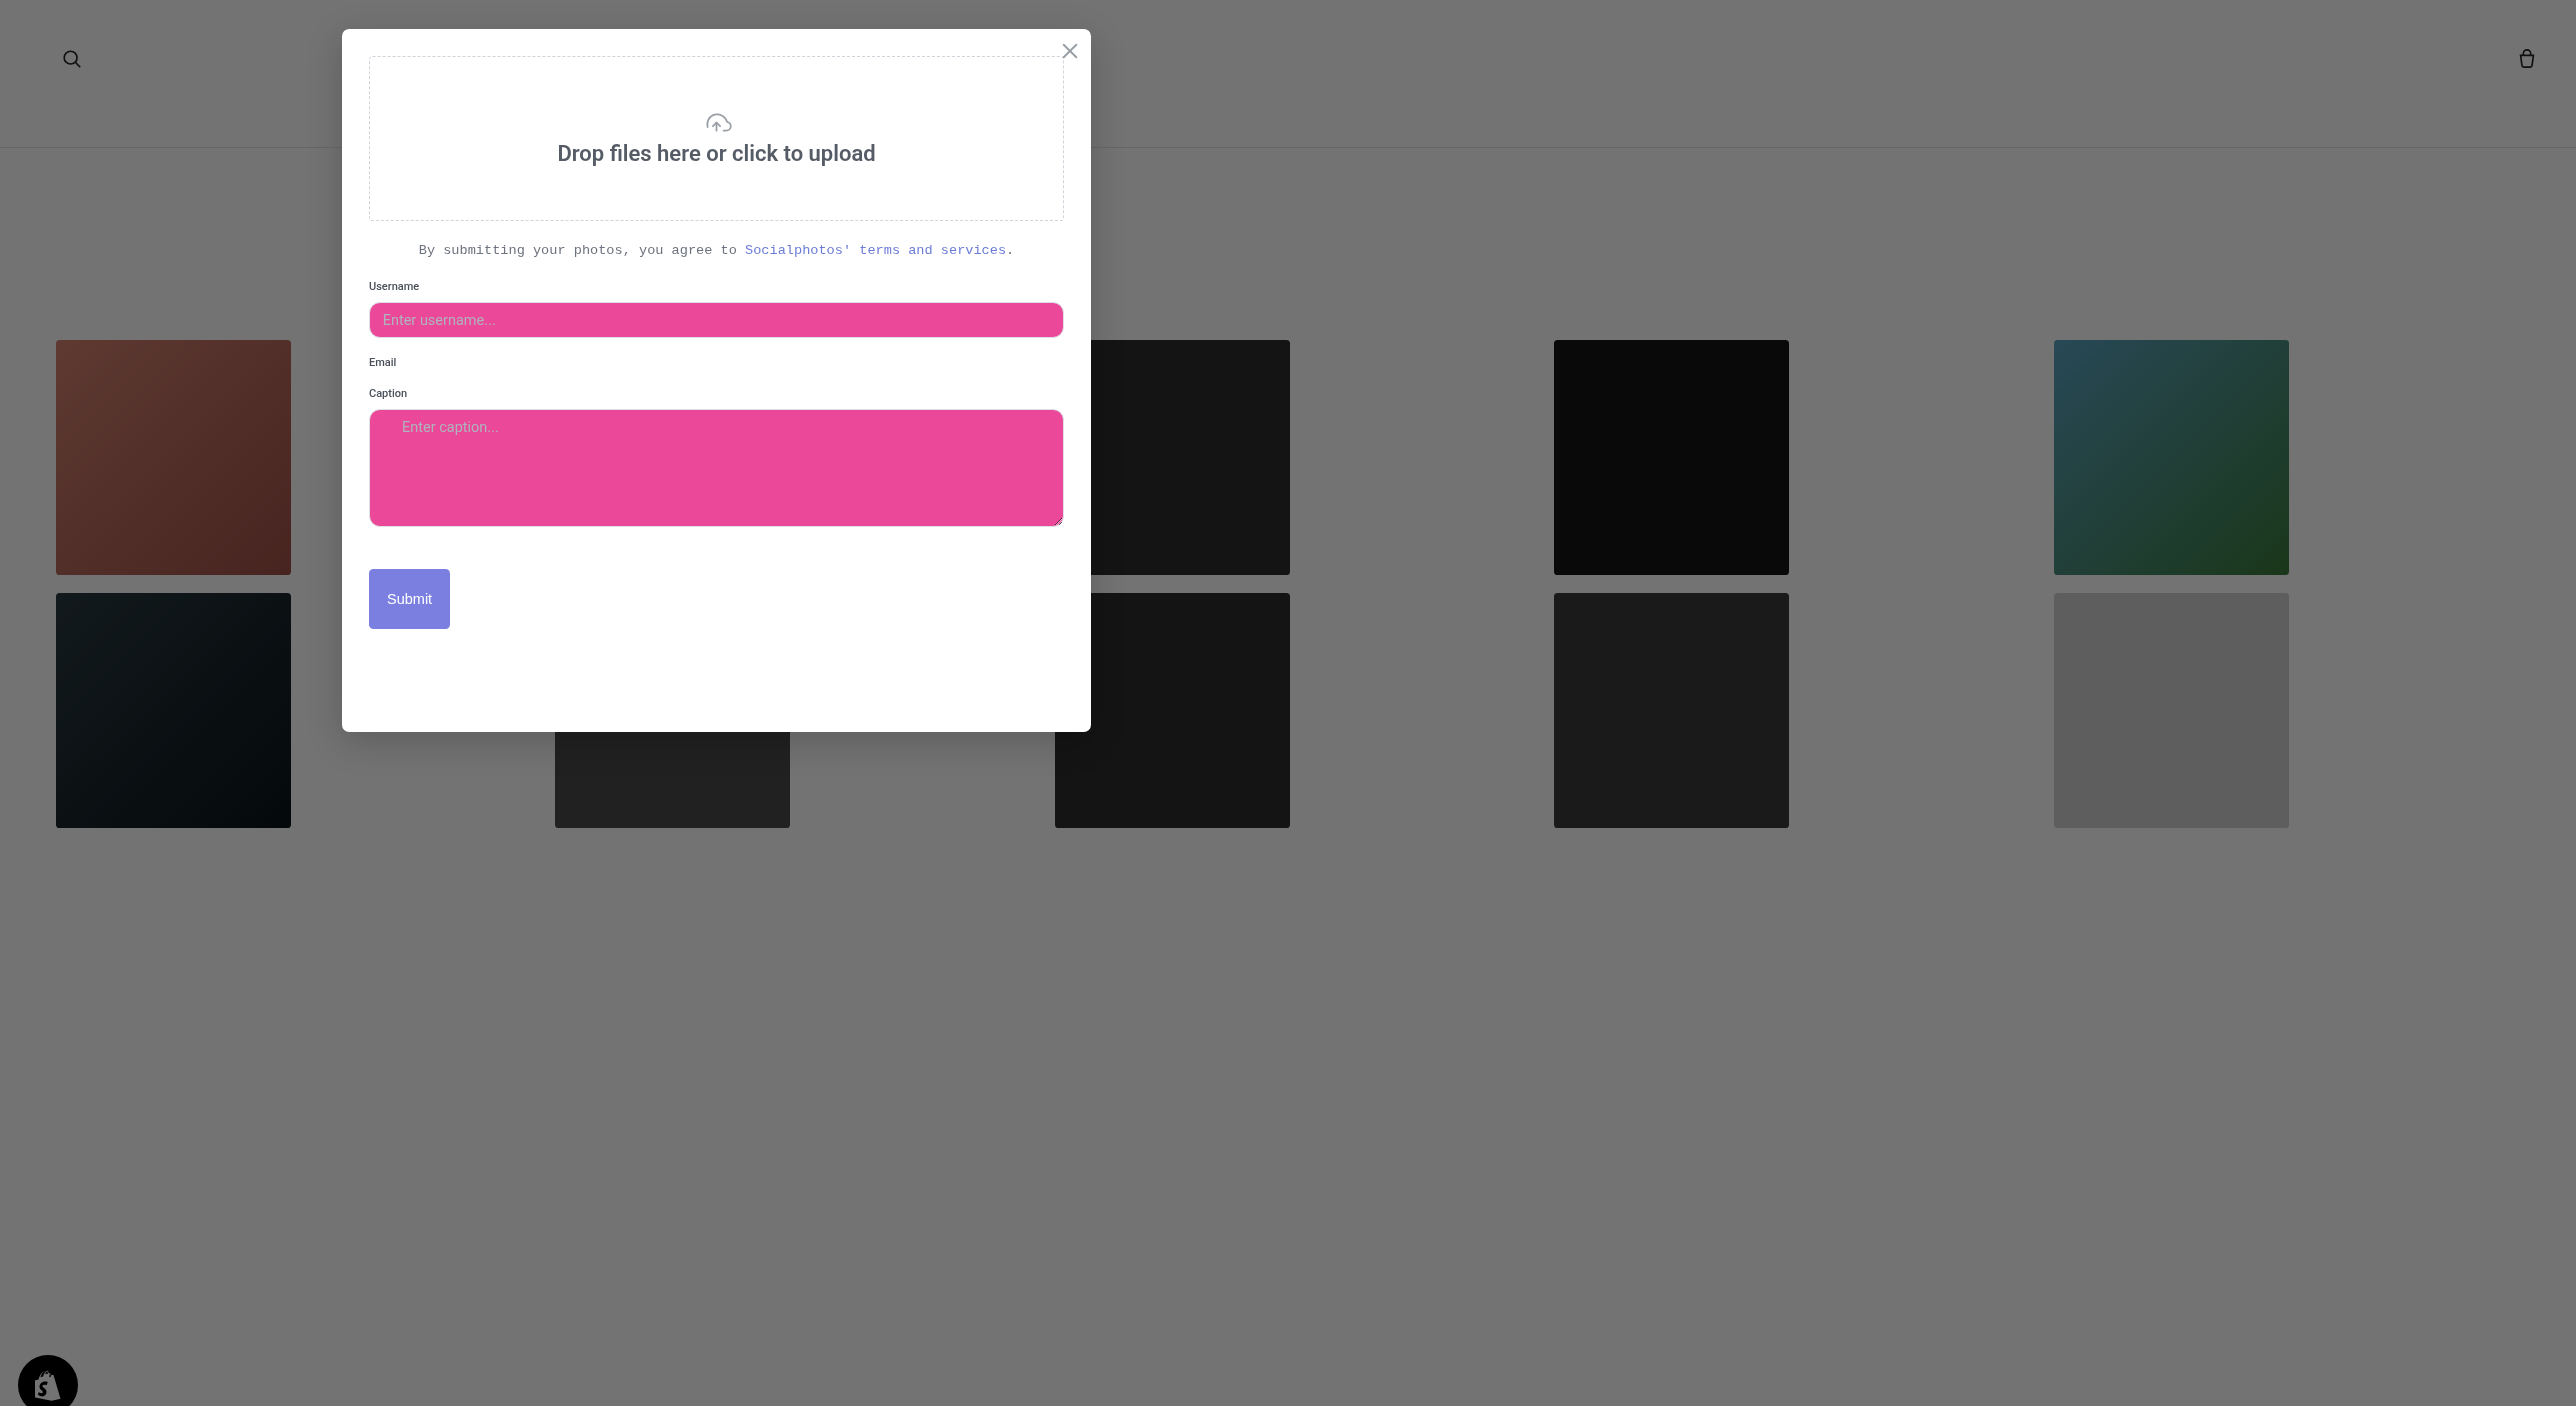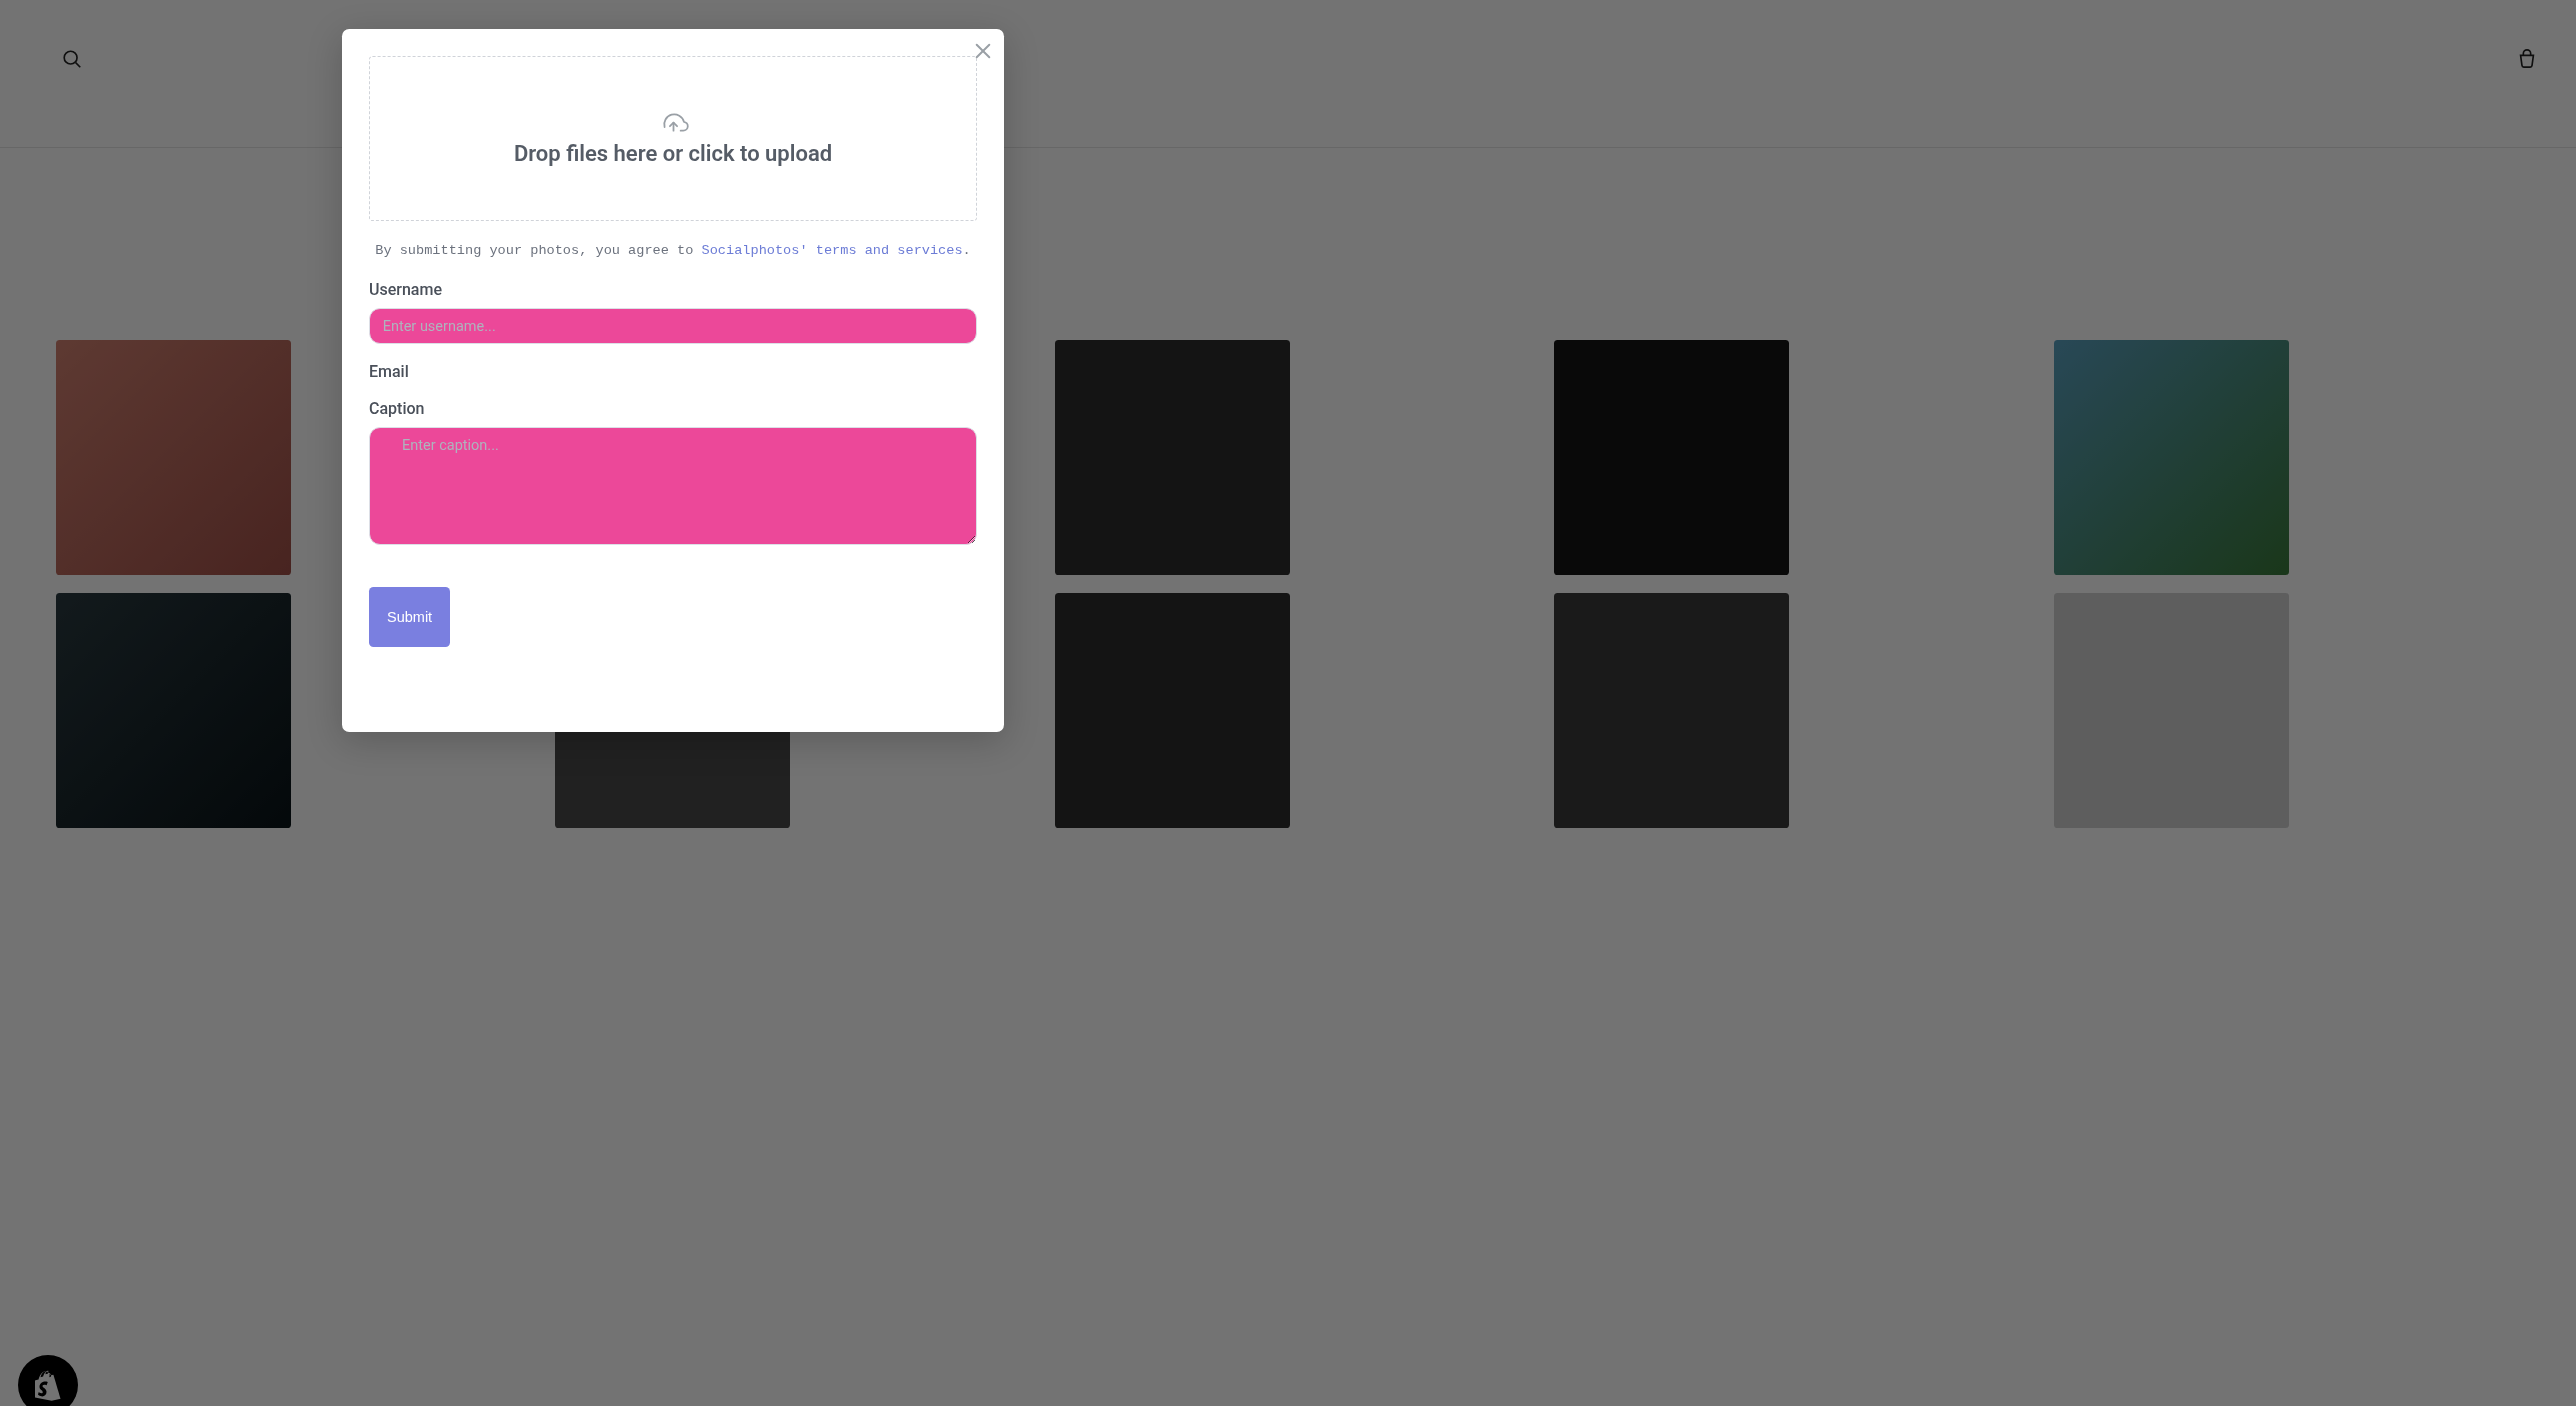--- a/index.html
+++ b/index.html
@@ -87,21 +87,21 @@
     position: absolute;
     inset: 0;
     background: rgba(0,0,0,0.55);
   }
 
   
   .modal {
     position: absolute;
     left: 342px;
     top: 29px;
-    width: 662px;
+    width: 749px;
     height: 703px;
     background: #fff;
     border-radius: 7.2px;
     box-shadow: 0 9px 36px rgba(0,0,0,0.2);
     padding: 0;
   }
   .close-btn {
     position: absolute;
     top: 9px;
     right: 9px;
@@ -149,21 +149,21 @@
   .disclaimer a {
     color: #6c7cd6;
     text-decoration: none;
   }
 
   .form-area {
     margin: 22px 27px 0 27px;
   }
   .field-group { margin-bottom: 18px; }
   .field-label {
-    font-size: 16px;
+    font-size: 11px;
     font-weight: 500;
     color: #4a505a;
     margin-bottom: 9px;
     display: block;
   }
   .text-input, .text-area {
     width: 100%;
     border: 0.9px solid #dcdfe6;
     border-radius: 11px;
     padding: 9px 12.7px;

